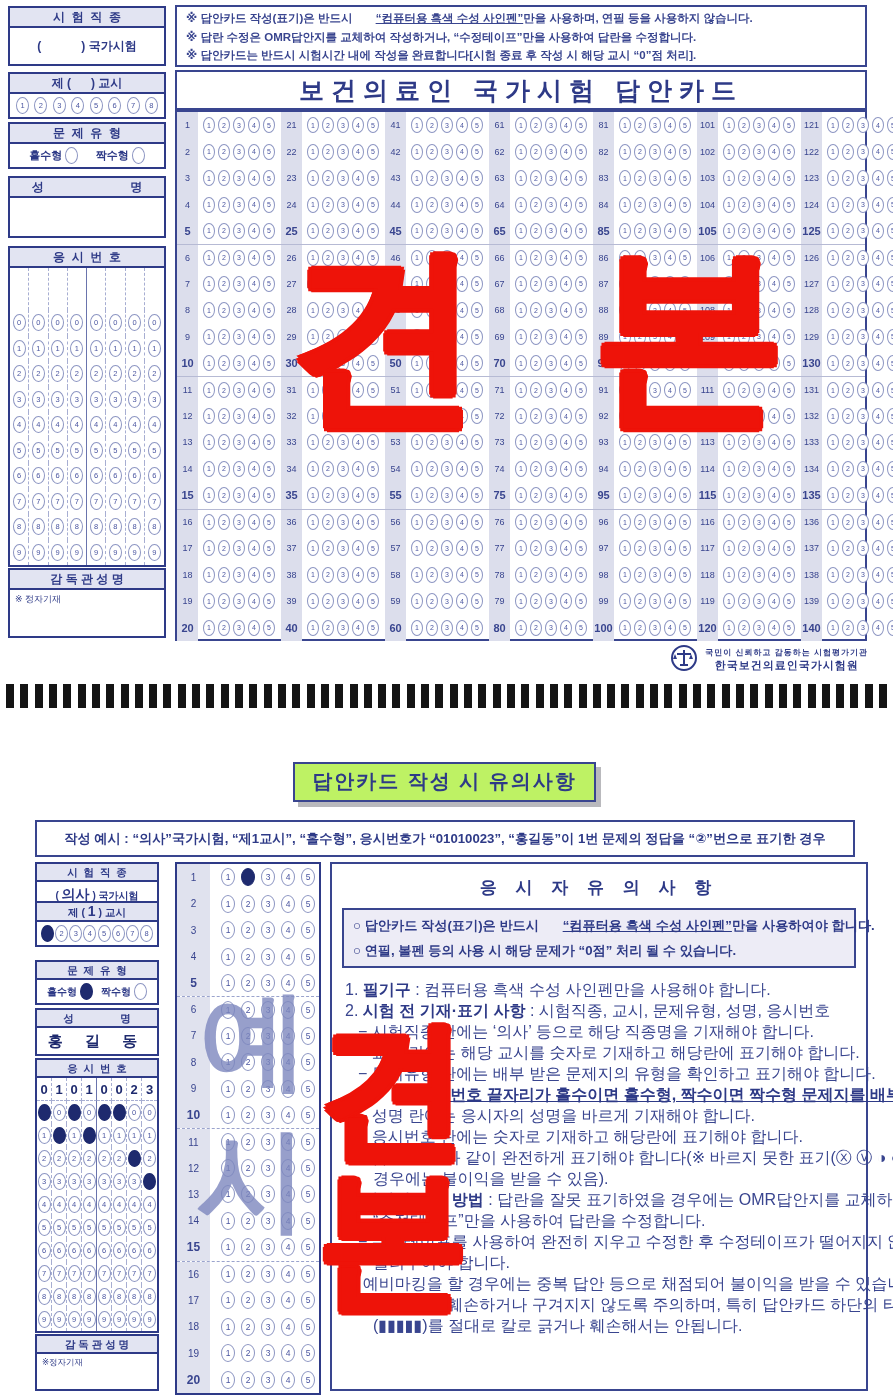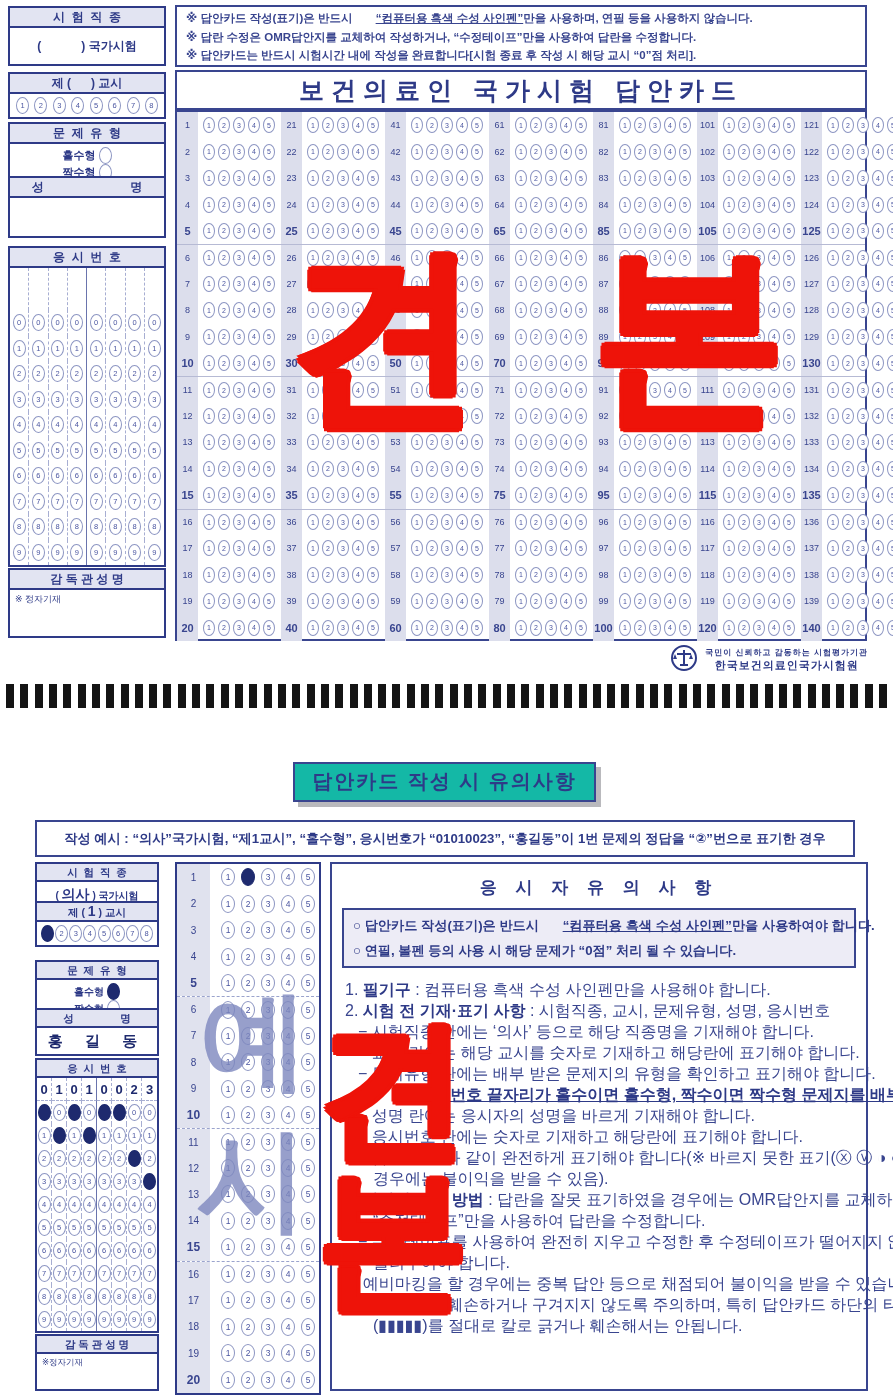--- a/index.html
+++ b/index.html
@@ -12,21 +12,21 @@
   .lbox{position:absolute;left:8px;width:158px;border:2px solid #2e3a87;background:#fff;box-sizing:border-box;}
   .hd{background:#e2e4f2;border-bottom:2px solid #2e3a87;color:#2e3a87;font-weight:bold;
       text-align:center;font-size:12px;line-height:18px;white-space:pre;overflow:hidden;}
   .bb{width:11px;height:15px;border:1px solid #8c95c2;border-radius:50%;font-size:7.5px;
       display:flex;align-items:center;justify-content:center;color:#4a55a0;background:#fff;flex:none;}
   .bb.s{width:10px;height:14px;font-size:7px;}
   .bb.m{width:12px;height:16px;font-size:8.5px;}
   .bb.fill{background:#1e2a6e;border-color:#1e2a6e;color:transparent;}
   .sessrow{display:flex;justify-content:space-between;padding:3px 6px;}
   .typerow{display:flex;justify-content:space-evenly;align-items:center;padding:3px 2px;
-           font-size:11px;font-weight:bold;color:#2e3a87;flex-direction:column;}
+           font-size:11px;font-weight:bold;color:#2e3a87;}
   .typerow .pair{display:flex;align-items:center;gap:3px;}
   .dgrid{display:grid;grid-template-columns:repeat(8,1fr);}
   .dcell{height:25.5px;display:flex;align-items:center;justify-content:center;
          border-right:1px dashed #a7aed2;}
   .dcell.c3{border-right:1px solid #6a74ad;}
   .dcell.c7{border-right:none;}
   .dcell.wcell{height:42px;}
   .note{font-size:9px;color:#2e3a87;padding:3px 5px;text-align:left;}
   
   .noticebox{position:absolute;left:175px;top:5px;width:692px;height:62px;border:2px solid #39458f;
@@ -56,21 +56,21 @@
   .wmred{position:absolute;color:#ee1309;font-weight:bold;line-height:1;z-index:30;
          text-shadow:4px 0 #ee1309,-4px 0 #ee1309,0 4px #ee1309,0 -4px #ee1309,
                      3px 3px #ee1309,-3px -3px #ee1309,3px -3px #ee1309,-3px 3px #ee1309;}
   .wmred.top{left:288px;top:240px;font-size:192px;letter-spacing:30px;}
   .wmred.bot{left:318px;top:1014px;font-size:150px;letter-spacing:95px;}
   .wmgray{position:absolute;color:rgba(125,135,190,.8);font-weight:bold;line-height:1;z-index:6;}
   .wmgray.a{left:200px;top:986px;font-size:108px;}
   .wmgray.c{left:196px;top:1124px;font-size:112px;}
   
   .title2{position:absolute;left:293px;top:762px;width:303px;height:40px;border:2.5px solid #39458f;
-          box-sizing:border-box;background:#14b8a6;box-shadow:5px 5px 0 #b9b9bd;text-align:center;
+          box-sizing:border-box;background:#bef264;box-shadow:5px 5px 0 #b9b9bd;text-align:center;
           line-height:34px;font-size:20px;font-weight:bold;color:#2e3a87;letter-spacing:2px;}
   .exbox{position:absolute;left:35px;top:820px;width:820px;height:37px;border:2px solid #39458f;
          box-sizing:border-box;text-align:center;line-height:33px;font-size:13.2px;font-weight:bold;
          color:#2e3a87;}
   .sbox{position:absolute;left:35px;width:124px;border:2px solid #2e3a87;background:#fff;box-sizing:border-box;}
   .sbox .hd{font-size:10.5px;line-height:16px;}
   .sval{text-align:center;font-size:10px;color:#2e3a87;line-height:24px;white-space:pre;}
   .sname{text-align:center;font-size:15px;font-weight:bold;color:#1e2a6e;letter-spacing:9px;line-height:26px;}
   .dcell2{height:23px;display:flex;align-items:center;justify-content:center;border-right:1px dashed #a7aed2;}
   .dcell2.c3{border-right:1px solid #6a74ad;}

